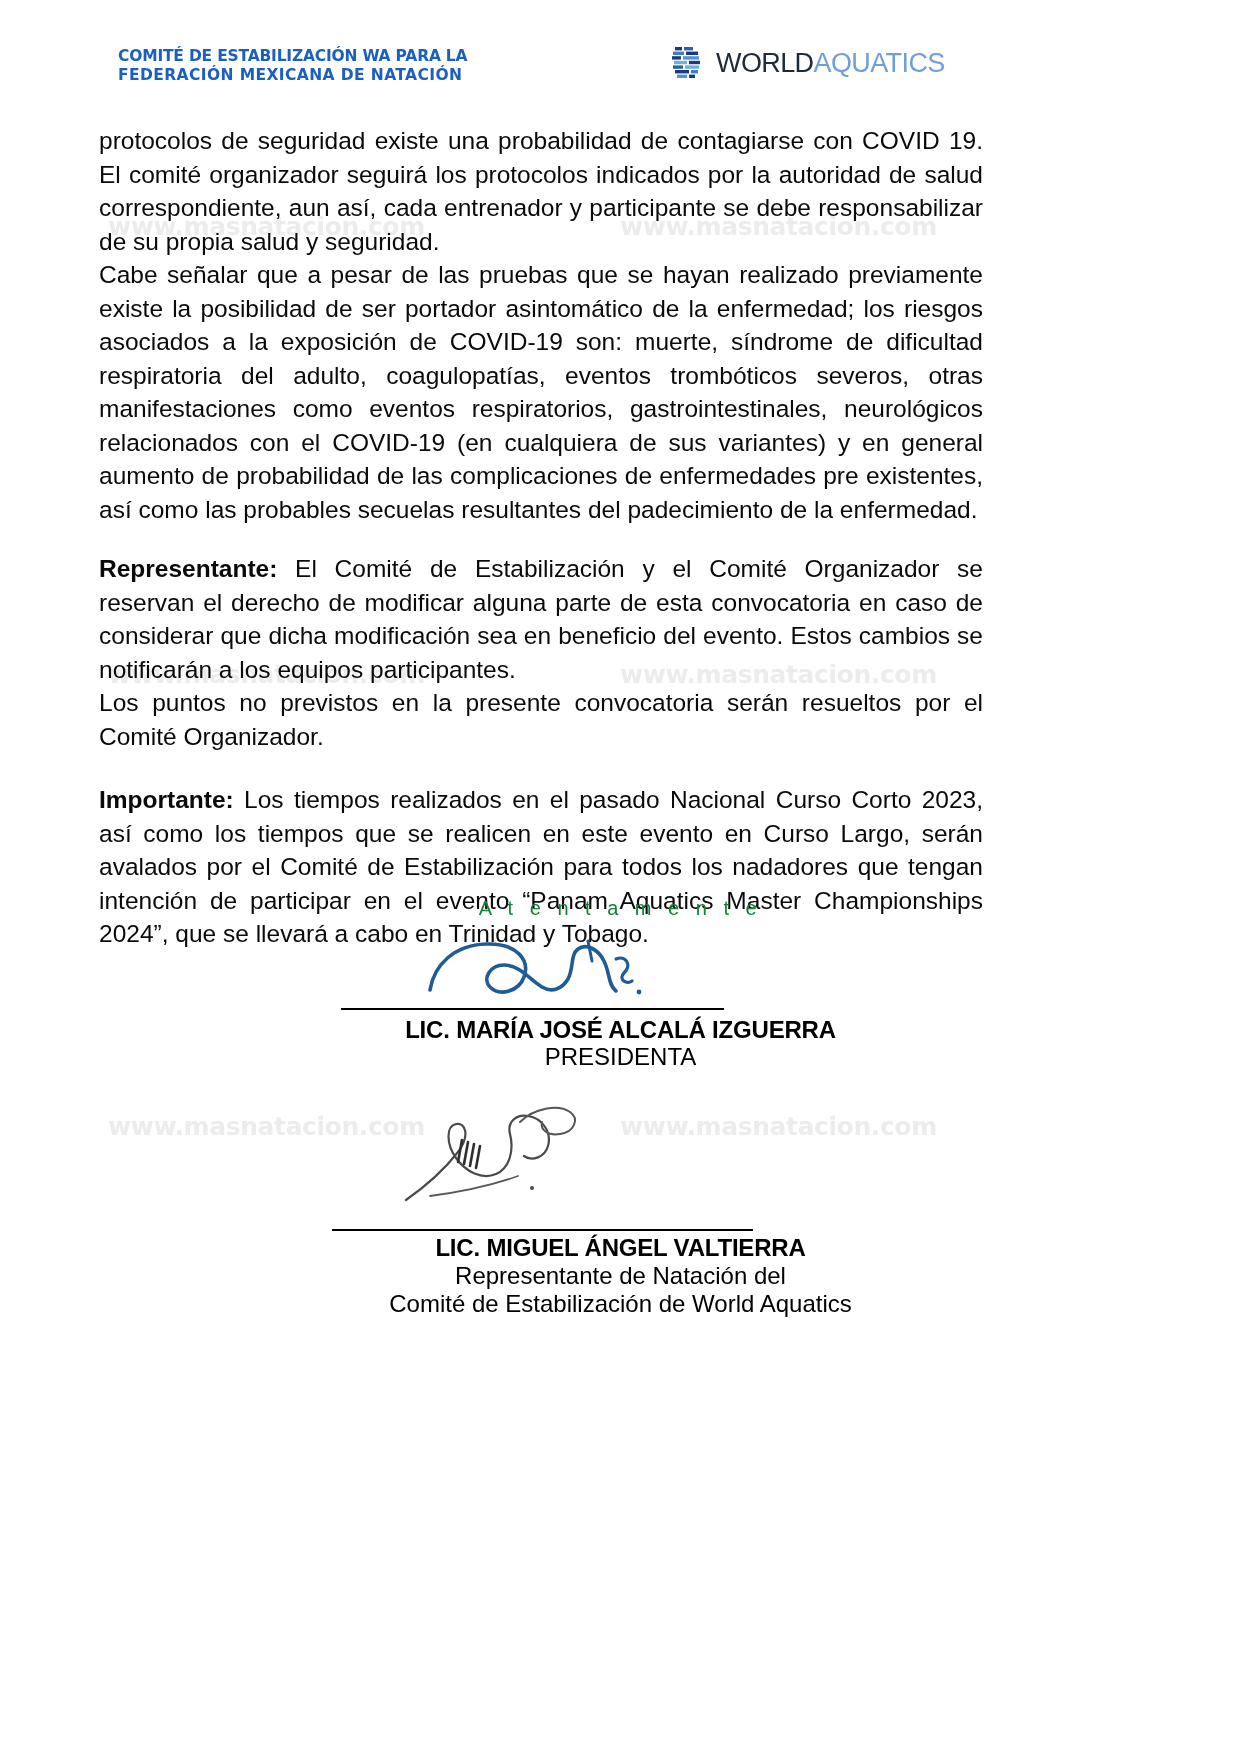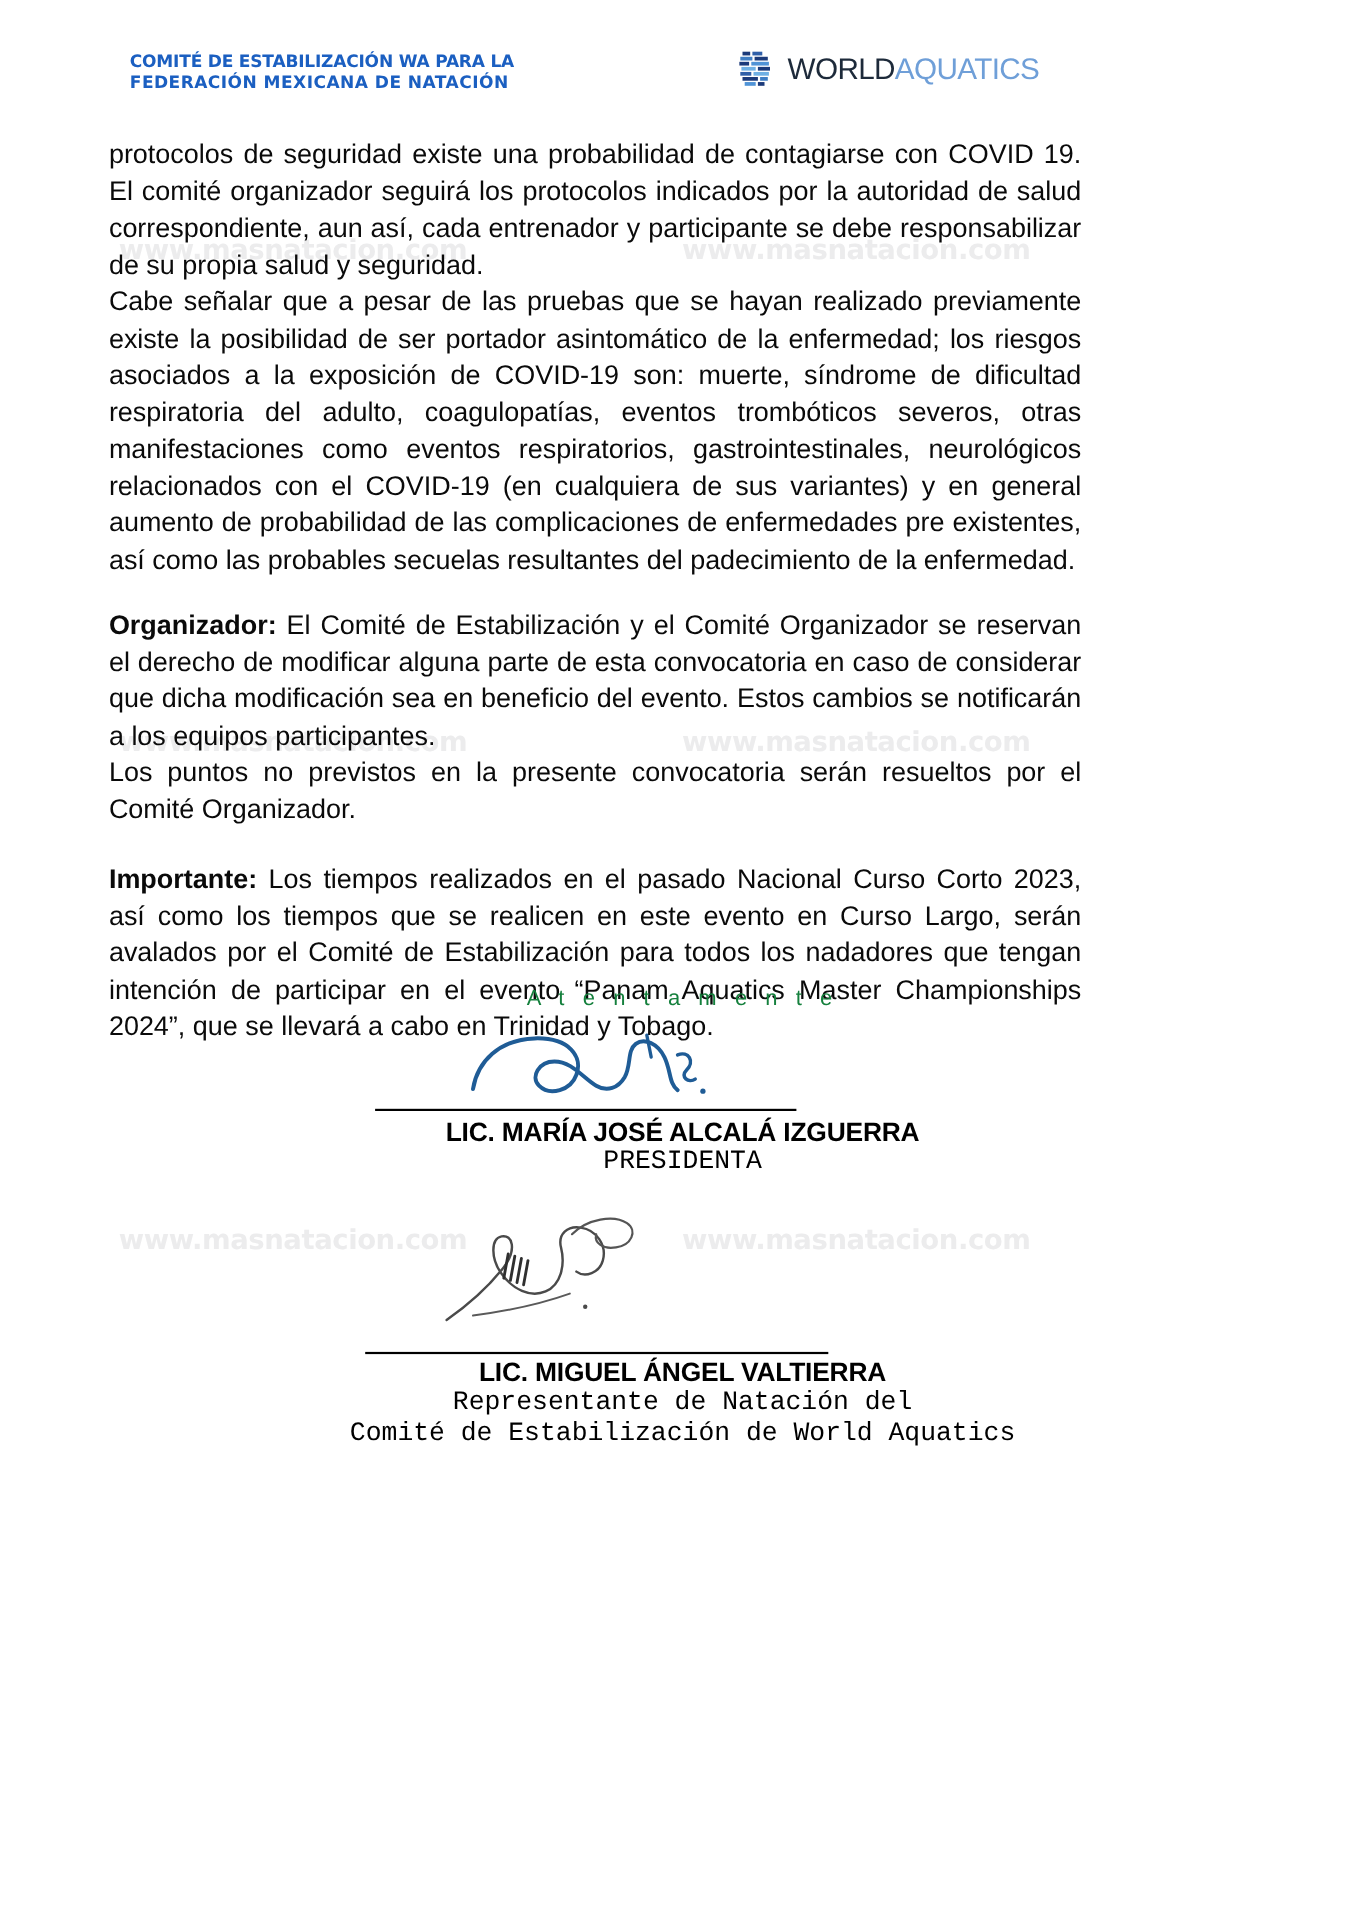--- a/index.html
+++ b/index.html
@@ -144,21 +144,20 @@
     font-family: "Liberation Sans", sans-serif;
   }
   .name-bold {
     font-size: 24px;
     font-weight: 700;
     letter-spacing: -0.2px;
   }
   .name-reg {
     font-size: 24px;
     font-weight: 400;
-    font-family: Liberation Mono, monospace;
   }
   .n1 { top: 1016px; }
   .n2 { top: 1043px; }
   .n3 { top: 1234px; }
   .n4 { top: 1262px; }
   .n5 { top: 1290px; }
 </style>
 </head>
 <body>
 
@@ -206,21 +205,21 @@
   <div class="content">
 
     <p class="body">protocolos de seguridad existe una probabilidad de contagiarse con COVID 19. El comité organizador seguirá los protocolos indicados por la autoridad de salud correspondiente, aun así, cada entrenador y participante se debe responsabilizar de su propia salud y seguridad.</p>
 
     <div class="gap-sm"></div>
 
     <p class="body">Cabe señalar que a pesar de las pruebas que se hayan realizado previamente existe la posibilidad de ser portador asintomático de la enfermedad; los riesgos asociados a la exposición de COVID-19 son: muerte, síndrome de dificultad respiratoria del adulto, coagulopatías, eventos trombóticos severos, otras manifestaciones como eventos respiratorios, gastrointestinales, neurológicos relacionados con el COVID-19 (en cualquiera de sus variantes) y en general aumento de probabilidad de las complicaciones de enfermedades pre existentes, así como las probables secuelas resultantes del padecimiento de la enfermedad.</p>
 
     <div class="gap-md"></div>
 
-    <p class="body"><b class="lead">Organizador:</b><span> El Comité de Estabilización y el Comité Organizador se reservan el derecho de modificar alguna parte de esta convocatoria en caso de considerar que dicha modificación sea en beneficio del evento. Estos cambios se notificarán a los equipos participantes.</span></p>
+    <p class="body"><b class="lead">Representante:</b><span> El Comité de Estabilización y el Comité Organizador se reservan el derecho de modificar alguna parte de esta convocatoria en caso de considerar que dicha modificación sea en beneficio del evento. Estos cambios se notificarán a los equipos participantes.</span></p>
 
     <div class="gap-sm"></div>
 
     <p class="body">Los puntos no previstos en la presente convocatoria serán resueltos por el Comité Organizador.</p>
 
     <div class="gap-lg"></div>
 
     <p class="body"><b class="lead">Importante:</b><span> Los tiempos realizados en el pasado Nacional Curso Corto 2023, así como los tiempos que se realicen en este evento en Curso Largo, serán avalados por el Comité de Estabilización para todos los nadadores que tengan intención de participar en el evento “Panam Aquatics Master Championships 2024”, que se llevará a cabo en Trinidad y Tobago.</span></p>
   </div>
 

